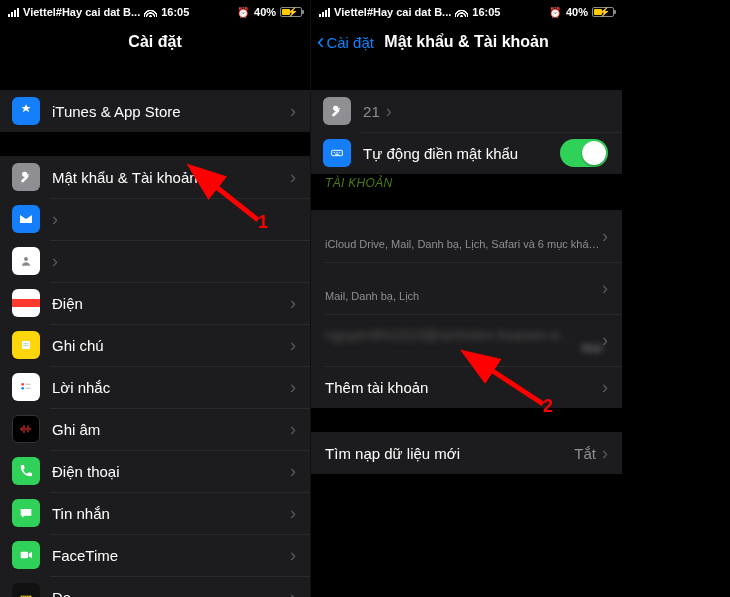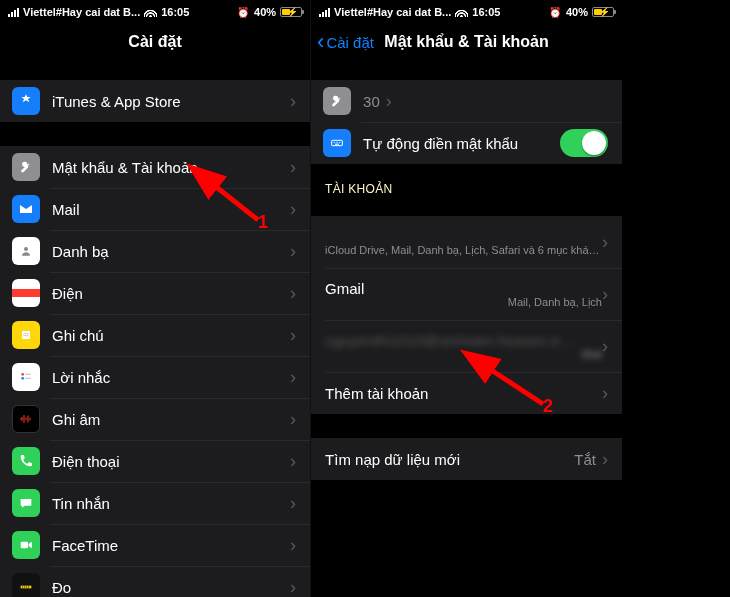--- a/index.html
+++ b/index.html
@@ -22,33 +22,33 @@
   .alarm { font-size: 10px; }
   .battery { width: 22px; height: 10px; border: 1px solid #888; border-radius: 2px; position: relative; }
   .battery::after { content:""; position:absolute; right:-3px; top:2px; width:2px; height:4px; background:#888; border-radius:0 1px 1px 0;}
   .battery .fill { position:absolute; left:1px; top:1px; bottom:1px; width:40%; background: linear-gradient(90deg,#ffcc00,#ffcc00); border-radius:1px;}
   .battery .bolt { position:absolute; left:6px; top:-1px; font-size:9px; color:#000;}
   .navbar { height: 40px; display: flex; align-items: center; justify-content: center; position: relative; color:#fff; }
   .navbar .title { font-size: 16px; font-weight: 600; }
   .back { position:absolute; left:6px; top:0; bottom:0; display:flex; align-items:center; color:#0a84ff; font-size:15px; gap:2px; }
   .back .chev { font-size: 22px; line-height: 1; font-weight:300; }
   .group { margin-top: 24px; background:#1c1c1e; border-radius:0; }
-  .group.first { margin-top: 18px; }
+  .group.first { margin-top: 28px; }
   .group.tight { margin-top: 14px; }
   .row { display:flex; align-items:center; height:42px; padding:0 14px 0 12px; position:relative; color:#fff; }
   .row + .row::before { content:""; position:absolute; left:50px; right:0; top:0; height:1px; background:#2a2a2c; }
   .row.full-sep + .row::before, .group.noicon .row + .row::before { left:14px; }
   .icon { width:28px; height:28px; border-radius:6px; margin-right:12px; display:flex; align-items:center; justify-content:center; flex-shrink:0; }
   .icon svg { width:16px; height:16px; }
   .label { flex:1; font-size:15px; white-space:nowrap; overflow:hidden; text-overflow:ellipsis; }
   .sub { font-size:11px; color:#8e8e93; margin-top:16px; white-space:nowrap; overflow:hidden; text-overflow:ellipsis;}
   .twoline { display:flex; flex-direction:row; flex:1; overflow:hidden; }
   .value { color:#8e8e93; font-size:15px; margin-right:6px; }
   .chevron { color:#5a5a5e; font-size:18px; font-weight:300; }
-  .section-header { color:#fef9c3; font-size:12px; padding:18px 14px 6px 14px; text-transform:uppercase; letter-spacing:0.3px;}
+  .section-header { color:#4d7c0f; font-size:12px; padding:2px 14px 6px 14px; text-transform:uppercase; letter-spacing:0.3px;font-style:italic;}
   .toggle { width:48px; height:28px; border-radius:14px; background:#30d158; position:relative; }
   .toggle .knob { position:absolute; right:2px; top:2px; width:24px; height:24px; background:#fff; border-radius:50%; box-shadow:0 1px 2px rgba(0,0,0,.4);}
   .arrow { position:absolute; z-index:5; pointer-events:none; }
   .arrow svg { overflow:visible; }
   .blurred { filter: blur(3px); color:#555; }
   .group.noicon .row { padding-left:14px; }
   .bg-gray { background:#8e8e93; }
   .bg-white { background:#fff; }
   .bg-yellow { background:#ffd60a; }
   .bg-green { background:#30d158; }
@@ -111,31 +111,29 @@
         </div>
         <div class="label">Mật khẩu &amp; Tài khoản</div>
         <div class="chevron">›</div>
       </div>
       <div class="row">
         <div class="icon bg-dblue">
           <svg viewBox="0 0 24 24">
               <path class="ic-white" d="M3 6h18v12H3zM3 6l9 6 9-6"></path>
             </svg>
         </div>
-        <div class="label">Mail</div>
         <div class="chevron">›</div>
       </div>
       <div class="row">
         <div class="icon bg-white">
           <svg viewBox="0 0 24 24">
               <circle cx="12" cy="9" r="3" fill="#888"></circle>
               <path fill="#888" d="M6 19c0-3 3-5 6-5s6 2 6 5z"></path>
             </svg>
         </div>
-        <div class="label">Danh bạ</div>
         <div class="chevron">›</div>
       </div>
       <div class="row">
         <div class="icon bg-white" style="padding:0;overflow:hidden">
           <div style="width:100%;height:8px;background:#ff3b30"></div>
         </div>
         <div class="label">Điện</div>
         <div class="chevron">›</div>
       </div>
       <div class="row">
@@ -257,21 +255,21 @@
       <div class="title">Mật khẩu &amp; Tài khoản</div>
     </div>
 
     <div class="group first">
       <div class="row">
         <div class="icon bg-gray">
           <svg viewBox="0 0 24 24">
               <path class="ic-white" d="M14 8a4 4 0 1 0-3.5 4L5 17v3h3l6-6a4 4 0 0 0 0-6zM15 8a1 1 0 1 1 2 0 1 1 0 0 1-2 0z"></path>
             </svg>
         </div>
-        <div class="value">30</div>
+        <div class="value">21</div>
         <div class="chevron">›</div>
       </div>
       <div class="row">
         <div class="icon bg-dblue">
           <svg viewBox="0 0 24 24">
               <rect x="4" y="8" width="16" height="8" rx="1" fill="none" stroke="#fff" stroke-width="1.5"></rect>
               <circle cx="8" cy="11" r="1" fill="#fff"></circle>
               <circle cx="12" cy="11" r="1" fill="#fff"></circle>
               <circle cx="16" cy="11" r="1" fill="#fff"></circle>
               <rect x="9" y="13" width="6" height="1.5" fill="#fff"></rect>
@@ -288,21 +286,20 @@
     <div class="group tight noicon">
       <div class="row tall">
         <div class="twoline">
           <div class="label">iCloud</div>
           <div class="sub">iCloud Drive, Mail, Danh bạ, Lịch, Safari và 6 mục khác...</div>
         </div>
         <div class="chevron">›</div>
       </div>
       <div class="row tall">
         <div class="twoline">
-          <div class="label">Gmail</div>
           <div class="sub">Mail, Danh bạ, Lịch</div>
         </div>
         <div class="chevron">›</div>
       </div>
       <div class="row tall">
         <div class="twoline blurred">
           <div class="label">nguyenthi1010@sinhvien.hoasen.edu.vn</div>
           <div class="sub">Mail</div>
         </div>
         <div class="chevron">›</div>

